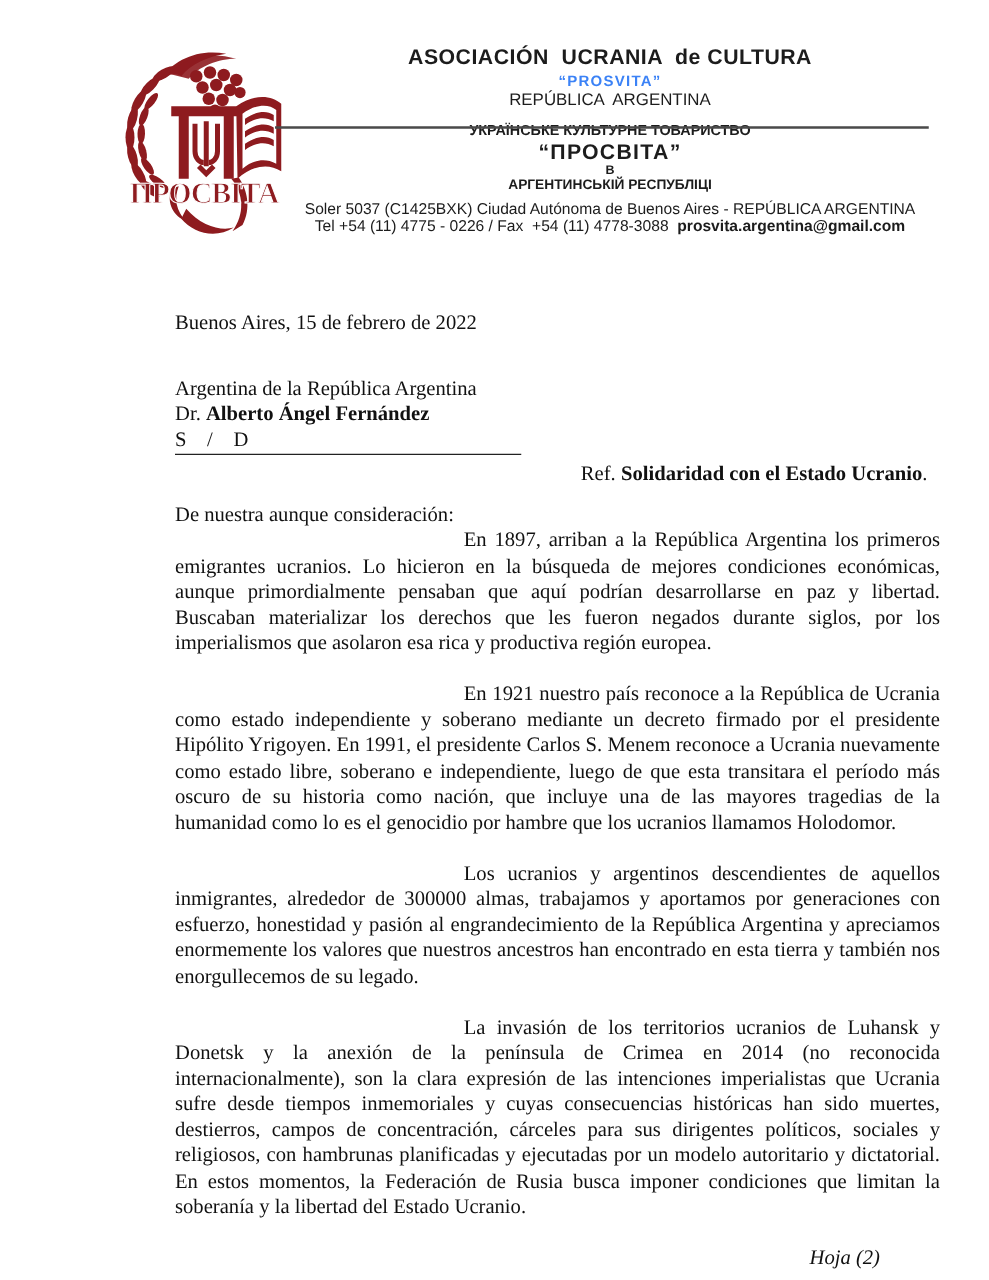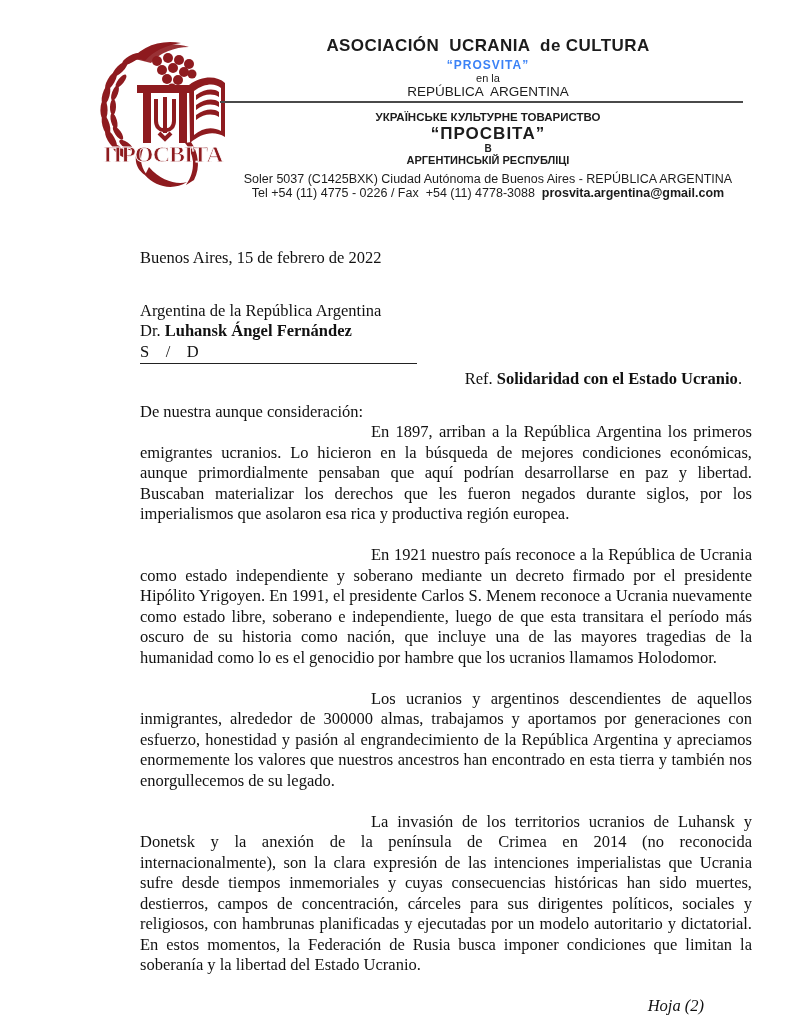--- a/index.html
+++ b/index.html
@@ -126,39 +126,38 @@
           <path d="M44,120 C40,132 46,142 56,146 C48,138 46,128 50,118 Z"></path>
         </g>
 
         <text x="70" y="131" text-anchor="middle" font-family="Liberation Serif, serif" font-size="24" font-weight="bold" fill="#8e1b1f" stroke="#ffffff" stroke-width="0.8" letter-spacing="-1">ПРОСВІТА</text>
       </svg>
     </div>
 
     <div class="head-text">
       <div class="org-es">ASOCIACIÓN  UCRANIA  de CULTURA</div>
       <div class="org-quote">“PROSVITA”</div>
-      <div class="org-enla">en la</div>
       <div class="org-rep">REPÚBLICA  ARGENTINA</div>
       <div class="ua1">УКРАЇНСЬКЕ КУЛЬТУРНЕ ТОВАРИСТВО</div>
       <div class="ua2">“ПРОСВІТА”</div>
       <div class="ua3">В</div>
       <div class="ua4">АРГЕНТИНСЬКІЙ РЕСПУБЛІЦІ</div>
       <div class="addr">Soler 5037 (C1425BXK) Ciudad Autónoma de Buenos Aires - REPÚBLICA ARGENTINA</div>
       <div class="contact"><span>Tel +54 (11) 4775 - 0226 / Fax  +54 (11) 4778-3088  </span><strong>prosvita.argentina@gmail.com</strong></div>
     </div>
 
     <div class="rule"></div>
   </header>
 
   <main class="body">
     <p class="date">Buenos Aires, 15 de febrero de 2022</p>
 
     <div class="recipient">
       <div>Argentina de la República Argentina</div>
-      <div><span>Dr. </span><strong>Luhansk Ángel Fernández</strong></div>
+      <div><span>Dr. </span><strong>Alberto Ángel Fernández</strong></div>
       <div class="sd">S    /    D</div>
       <div class="addr-underline"></div>
     </div>
 
     <div class="ref"><span>Ref. </span><strong>Solidaridad con el Estado Ucranio</strong><span>.</span></div>
 
     <p class="salutation">De nuestra aunque consideración:</p>
 
     <div class="paras">
       <p>En 1897, arriban a la República Argentina los primeros emigrantes ucranios. Lo hicieron en la búsqueda de mejores condiciones económicas, aunque primordialmente pensaban que aquí podrían desarrollarse en paz y libertad. Buscaban materializar los derechos que les fueron negados durante siglos, por los imperialismos que asolaron esa rica y productiva región europea.</p>

